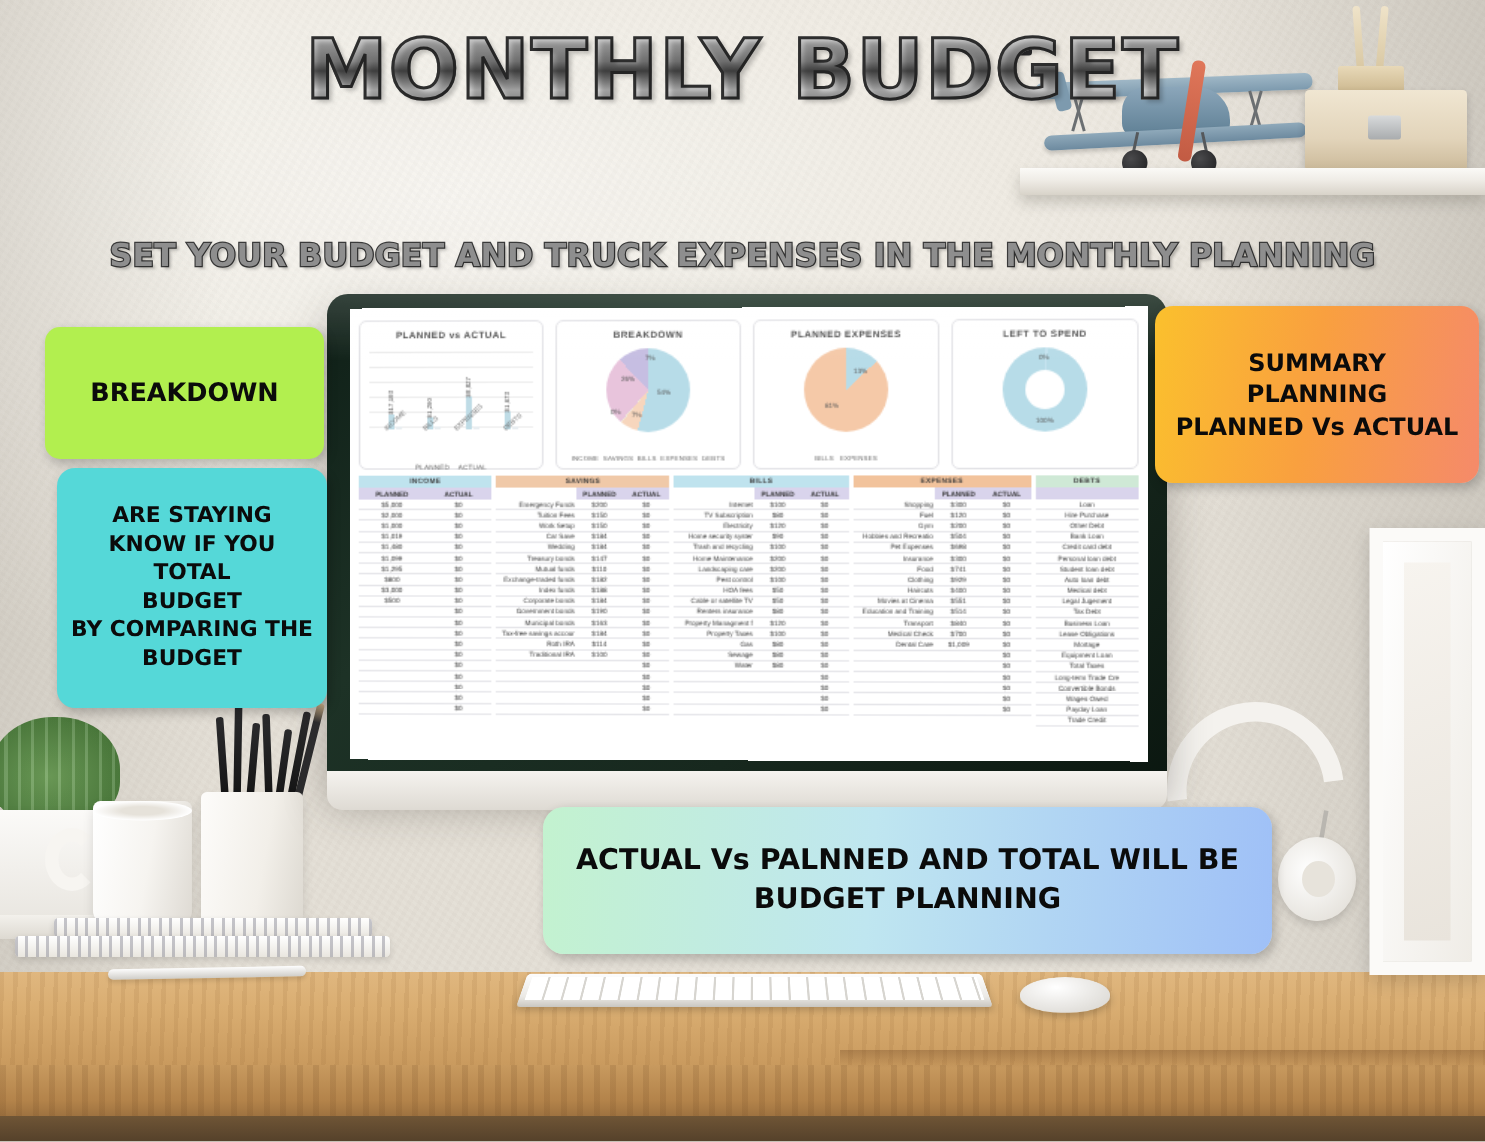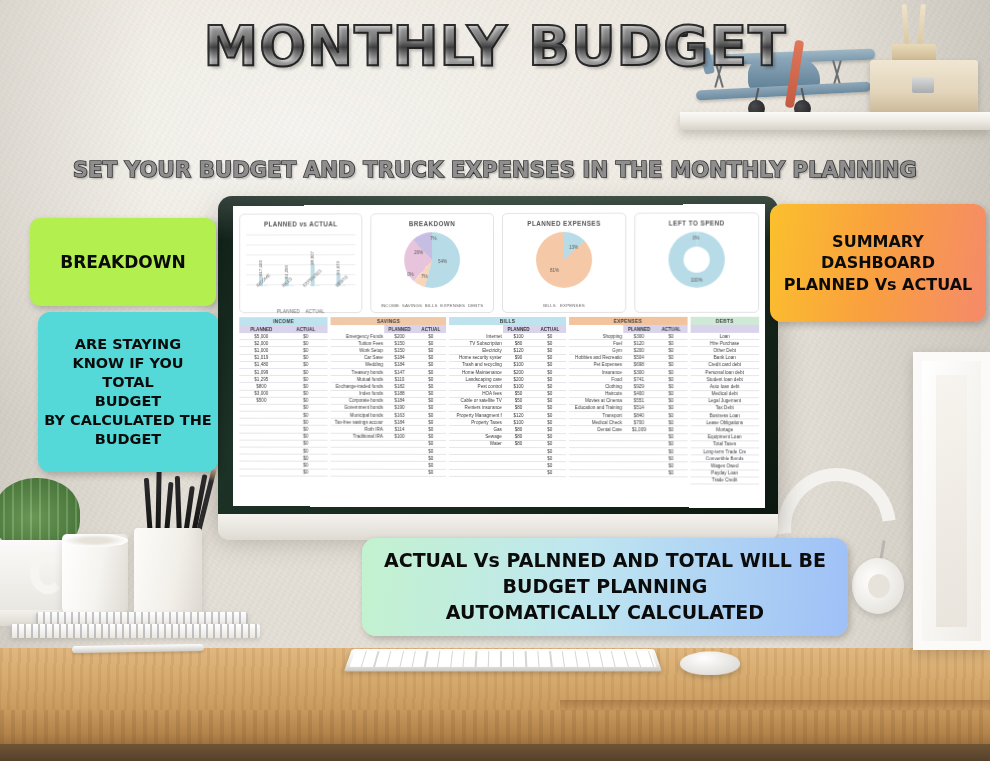--- a/index.html
+++ b/index.html
@@ -1081,32 +1081,31 @@
     <span>BREAKDOWN</span>
   </div>
 </div>
 
 <div class="callout" id="co-cyan">
   <div>
     <span>ARE STAYING</span>
     <span>KNOW IF YOU</span>
     <span>TOTAL</span>
     <span>BUDGET</span>
-    <span>BY CALCULATED THE</span>
+    <span>BY COMPARING THE</span>
     <span>BUDGET</span>
   </div>
 </div>
 
 <div class="callout" id="co-orange">
   <div>
     <span>SUMMARY</span>
-    <span>DASHBOARD</span>
+    <span>PLANNING</span>
     <span>PLANNED Vs ACTUAL</span>
   </div>
 </div>
 
 <div class="callout" id="co-bottom">
   <div>
     <span>ACTUAL Vs PALNNED AND TOTAL WILL BE</span>
     <span>BUDGET PLANNING</span>
-    <span>AUTOMATICALLY CALCULATED</span>
   </div>
 </div>
 
 </body></html>

